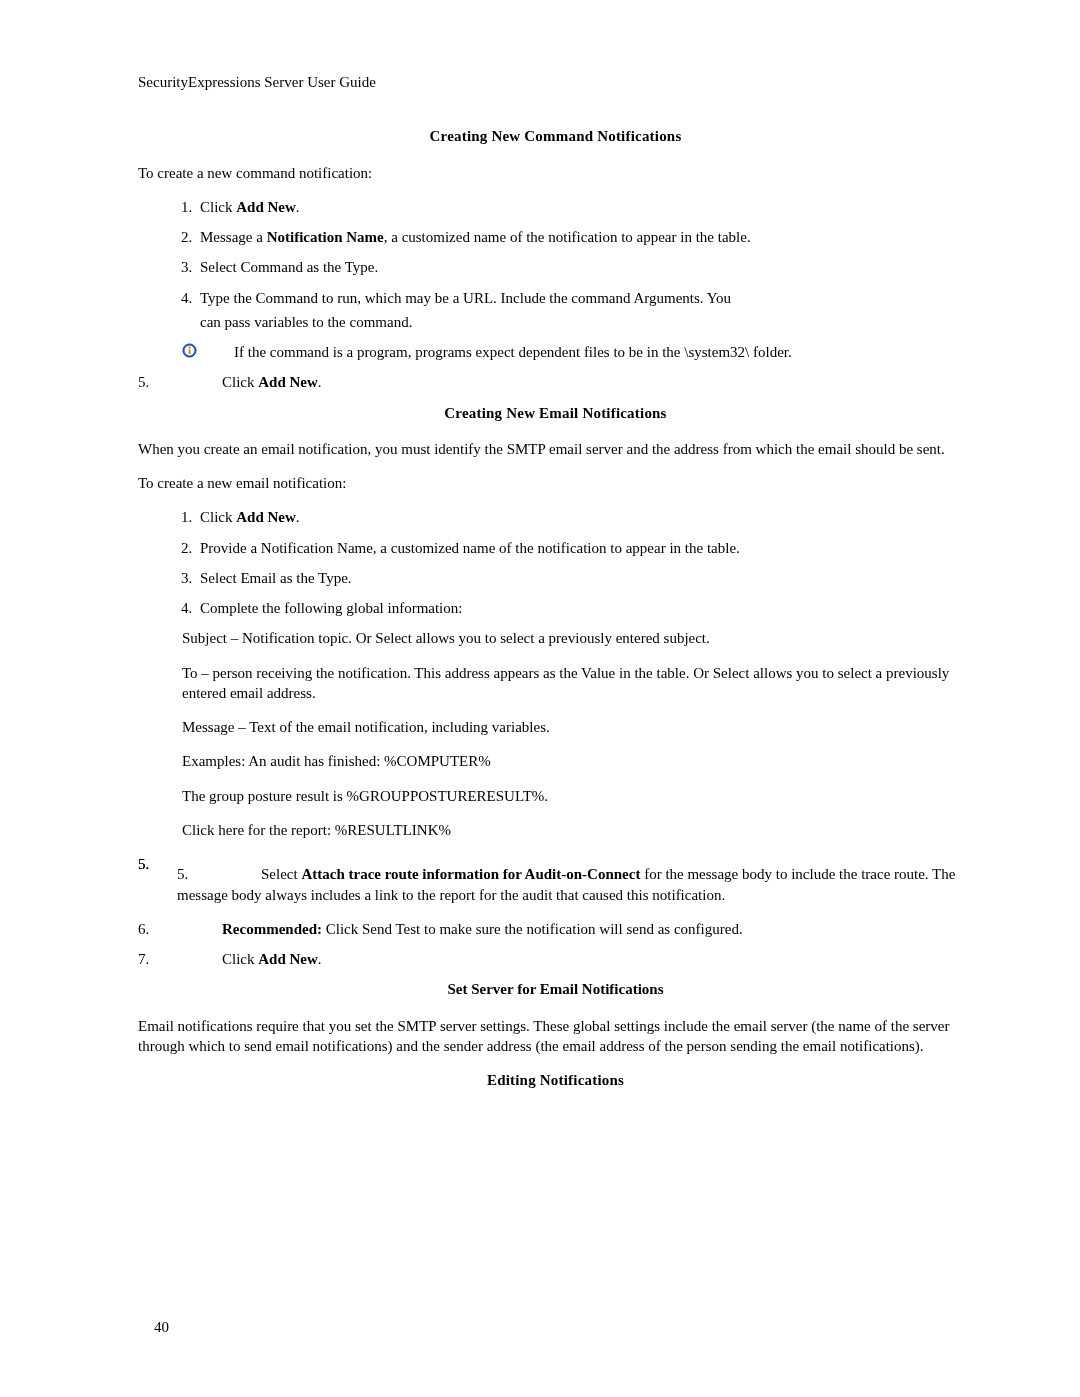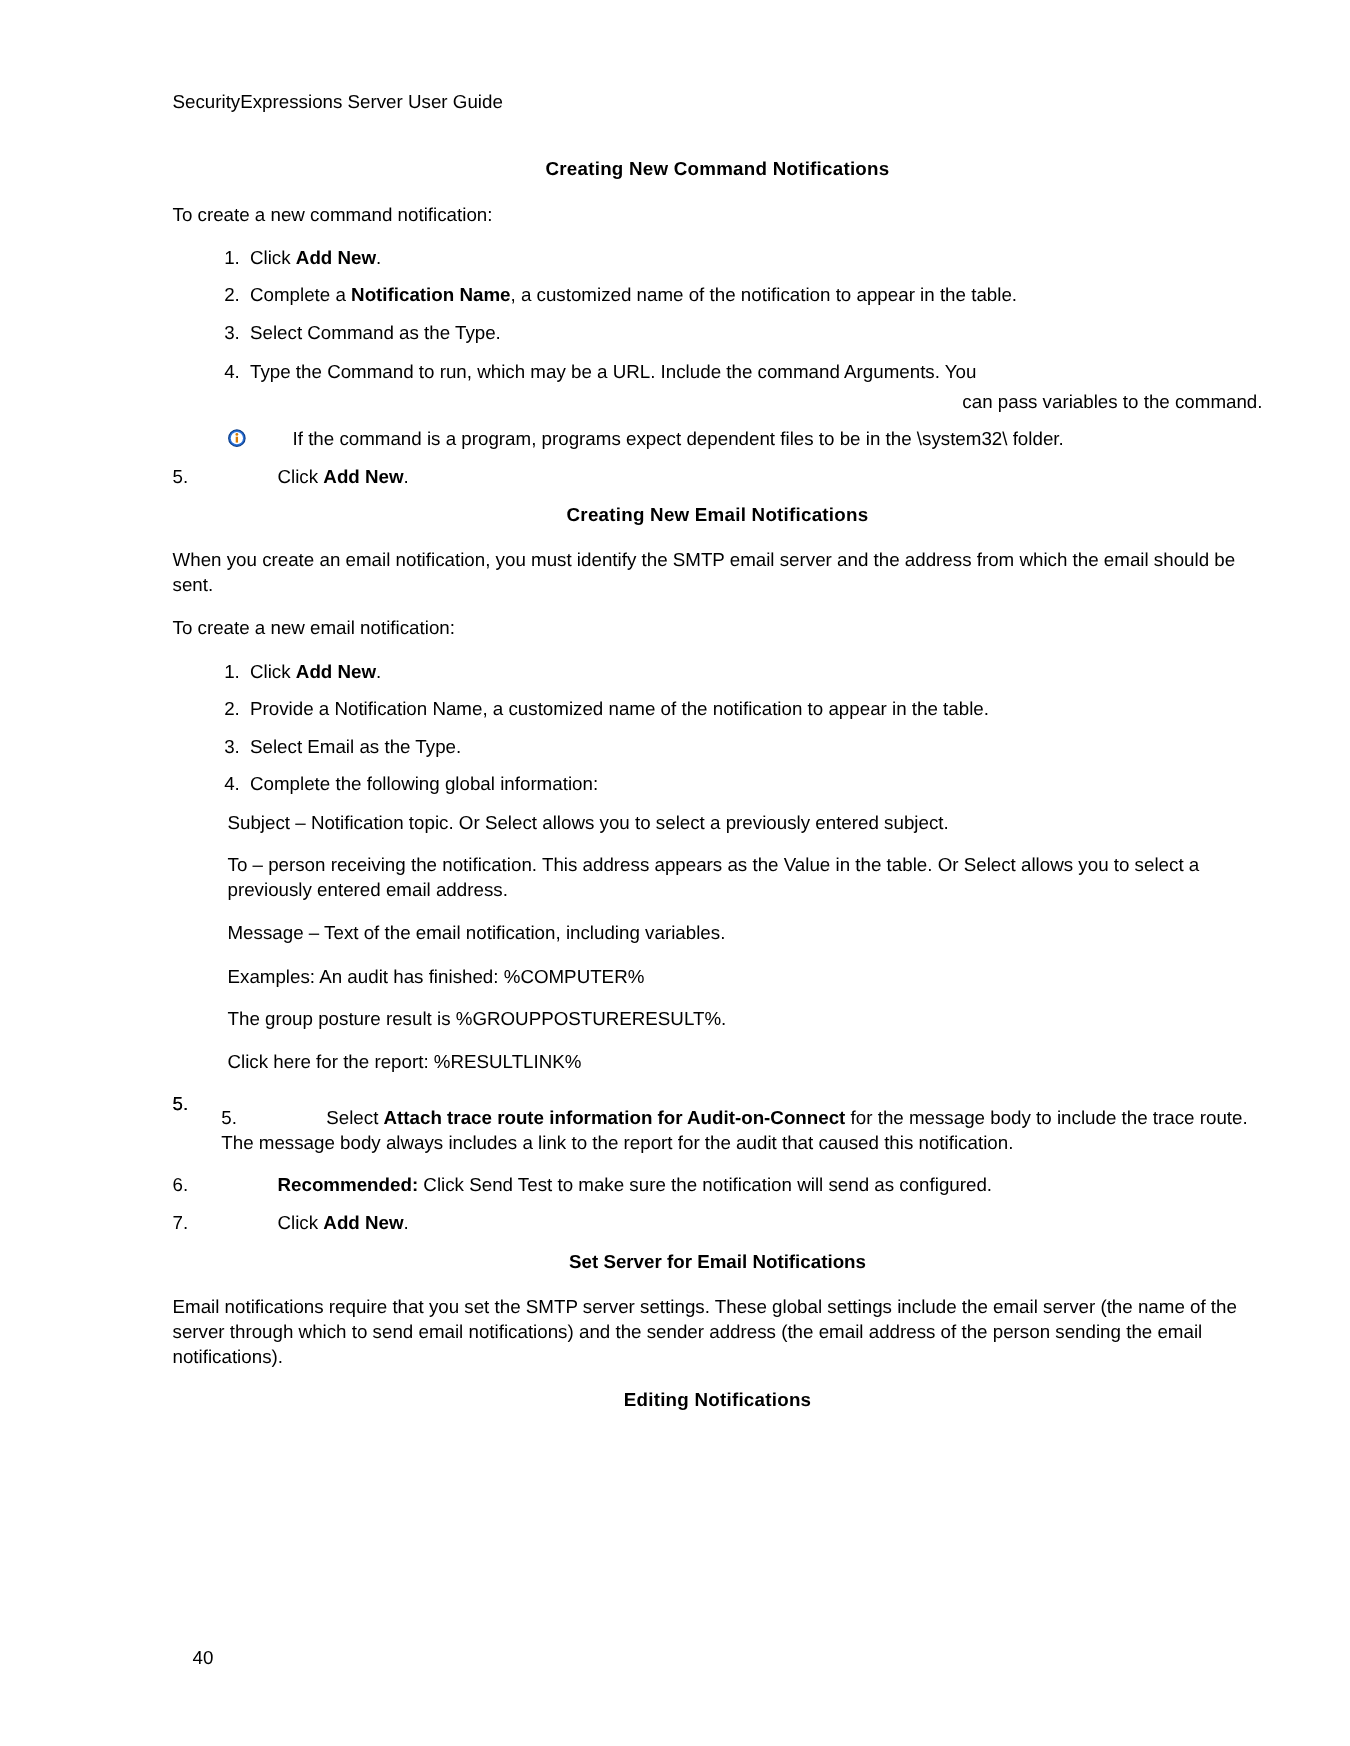--- a/index.html
+++ b/index.html
@@ -7,23 +7,24 @@
     padding: 0;
     background: #fff;
     font-family: Arial, Helvetica, sans-serif;
     font-size: 15px;
     color: #000;
     line-height: 1.35;
   }
   .page {
     width: 1080px;
     min-height: 1397px;
-    padding: 72px 70px 60px 138px;
+    padding: 72px 107px 60px 138px;
     box-sizing: border-box;
     position: relative;
+    font-family: Liberation Serif, serif;
   }
   .running-header {
     margin-bottom: 34px;
   }
   .section-heading {
     font-weight: bold;
     margin: 10px 0 16px 0;
     text-align: center;
   }
   .section-heading.spaced {
@@ -36,21 +37,21 @@
     list-style: decimal;
     margin: 0 0 10px 0;
     padding-left: 58px;
   }
   ol.num-list > li {
     padding-left: 4px;
     margin-bottom: 10px;
   }
   .bold { font-weight: bold; }
   .center-sub {
-    text-align: right;
+    text-align: left;
     margin-top: 4px;
   }
   .note-block {
     margin: 0 0 10px 0;
     padding-left: 44px;
     position: relative;
   }
   .note-text {
     margin-left: 52px;
   }
@@ -86,21 +87,21 @@
 
   <div class="section-heading spaced">Creating New Command Notifications</div>
 
   <p class="para">To create a new command notification:</p>
 
   <ol class="num-list">
     <li>
       <span>Click </span><span class="bold">Add New</span><span>.</span>
     </li>
     <li>
-      <span>Complete a </span><span class="bold">Notification Name</span><span>, a customized name of the notification to appear in the table.</span>
+      <span>Message a </span><span class="bold">Notification Name</span><span>, a customized name of the notification to appear in the table.</span>
     </li>
     <li>Select Command as the Type.</li>
     <li>
       <span>Type the Command to run, which may be a URL. Include the command Arguments. You</span>
       <div class="center-sub">can pass variables to the command.</div>
     </li>
   </ol>
 
   <div class="note-block">
     <span class="info-icon-svg" style="position:absolute; left:44px; top:1px;">

